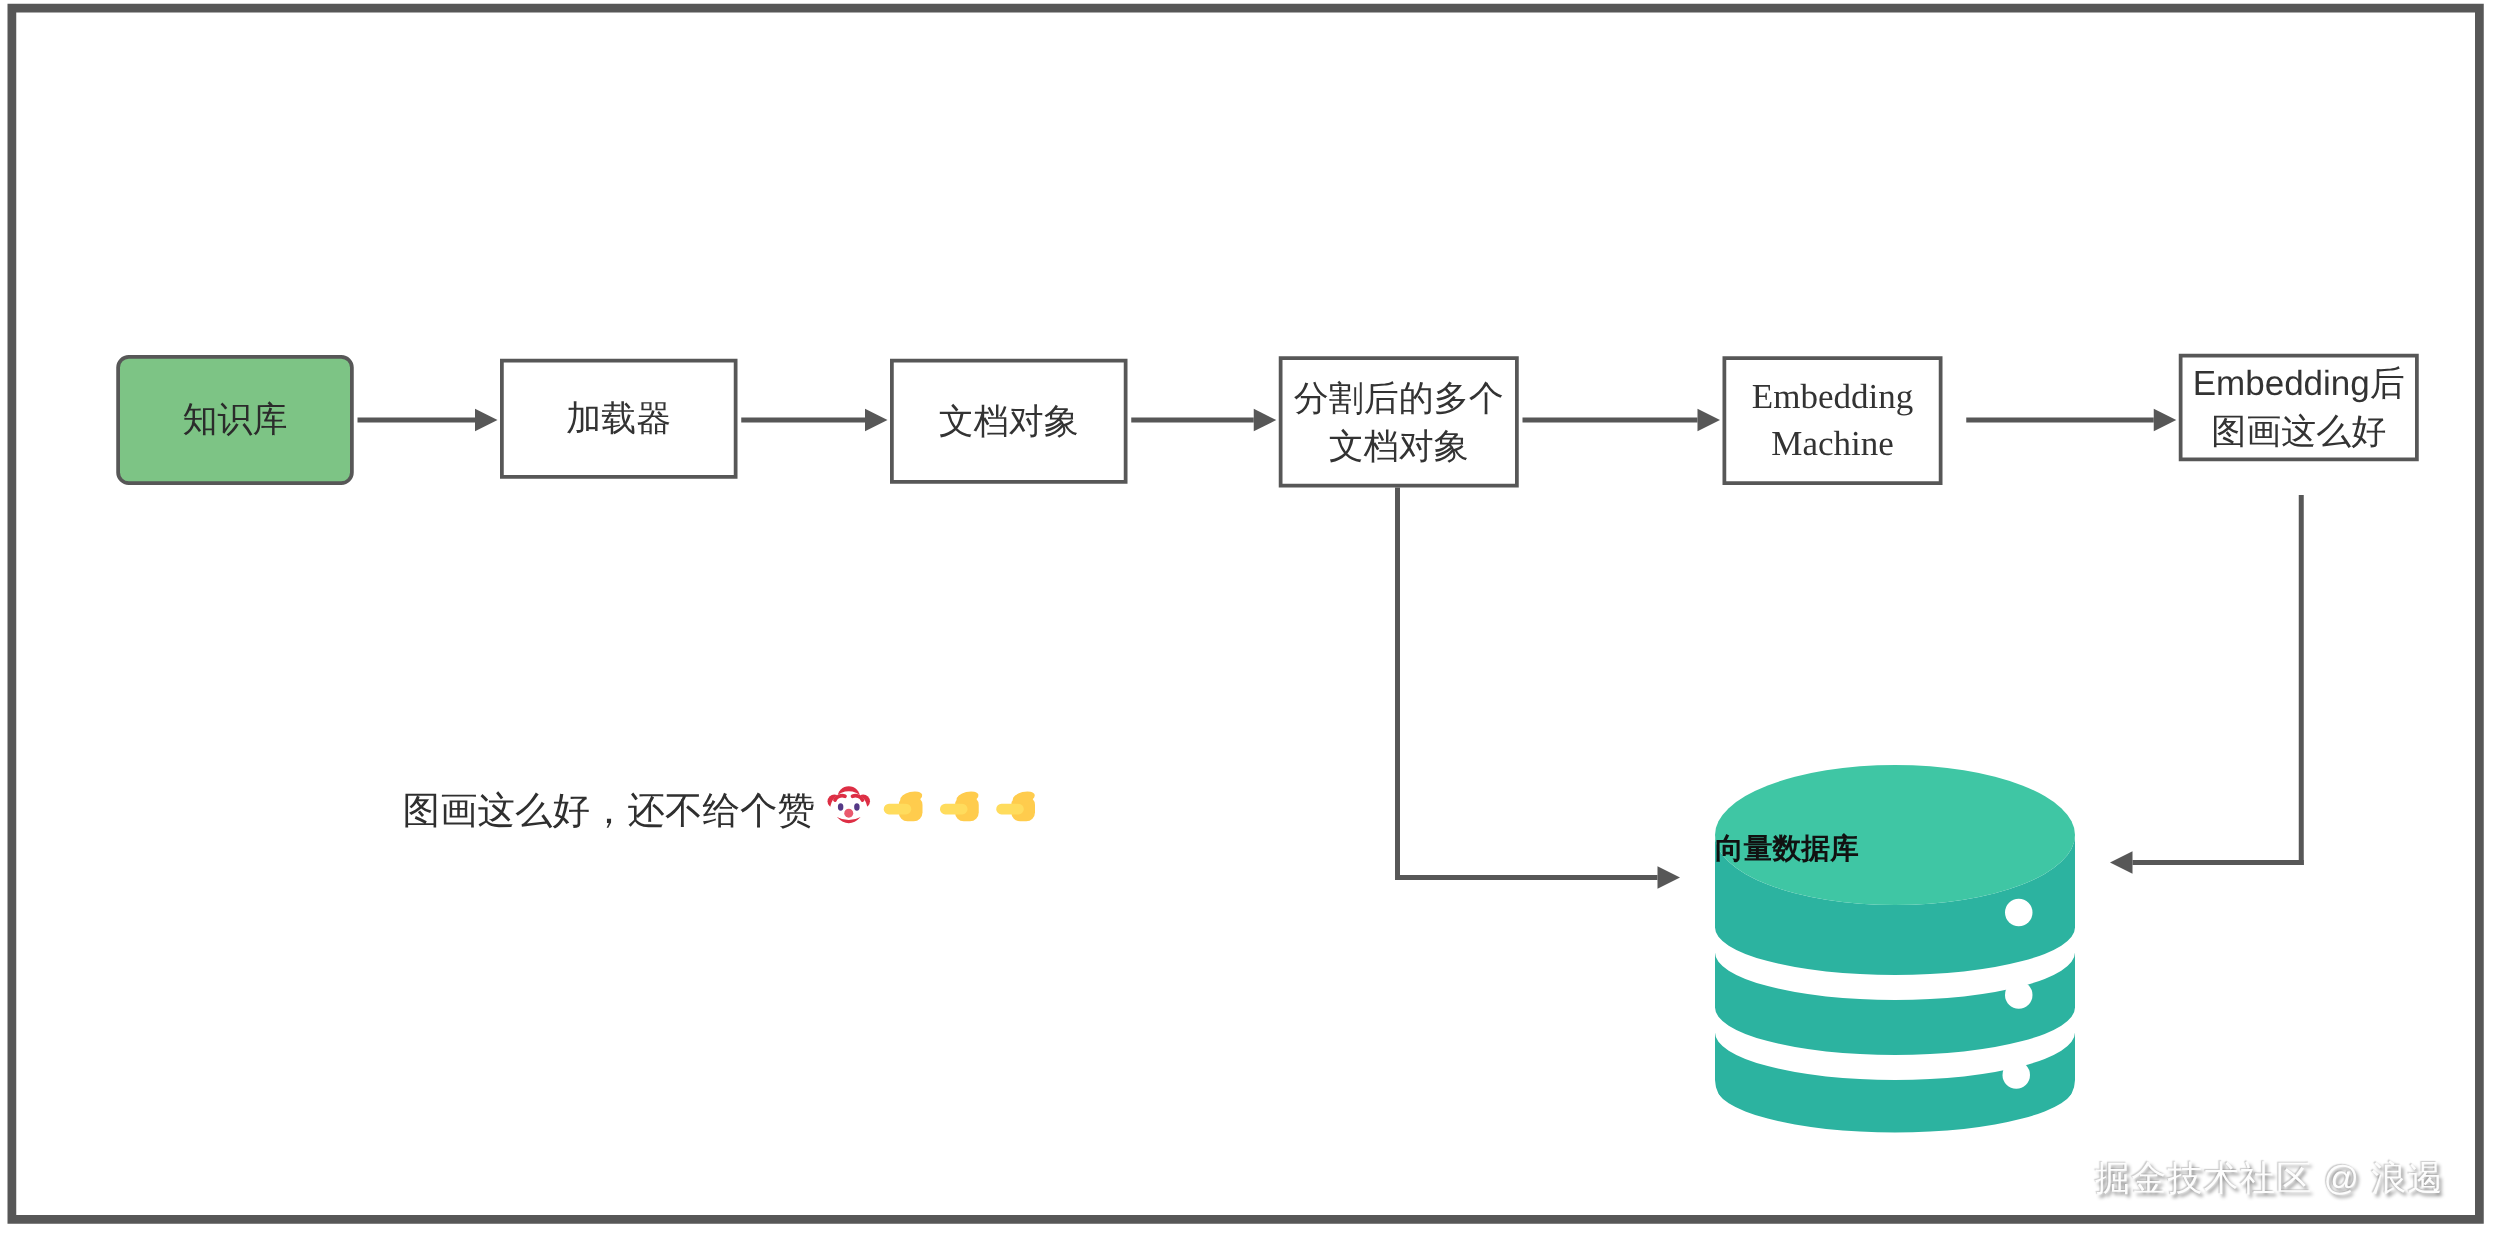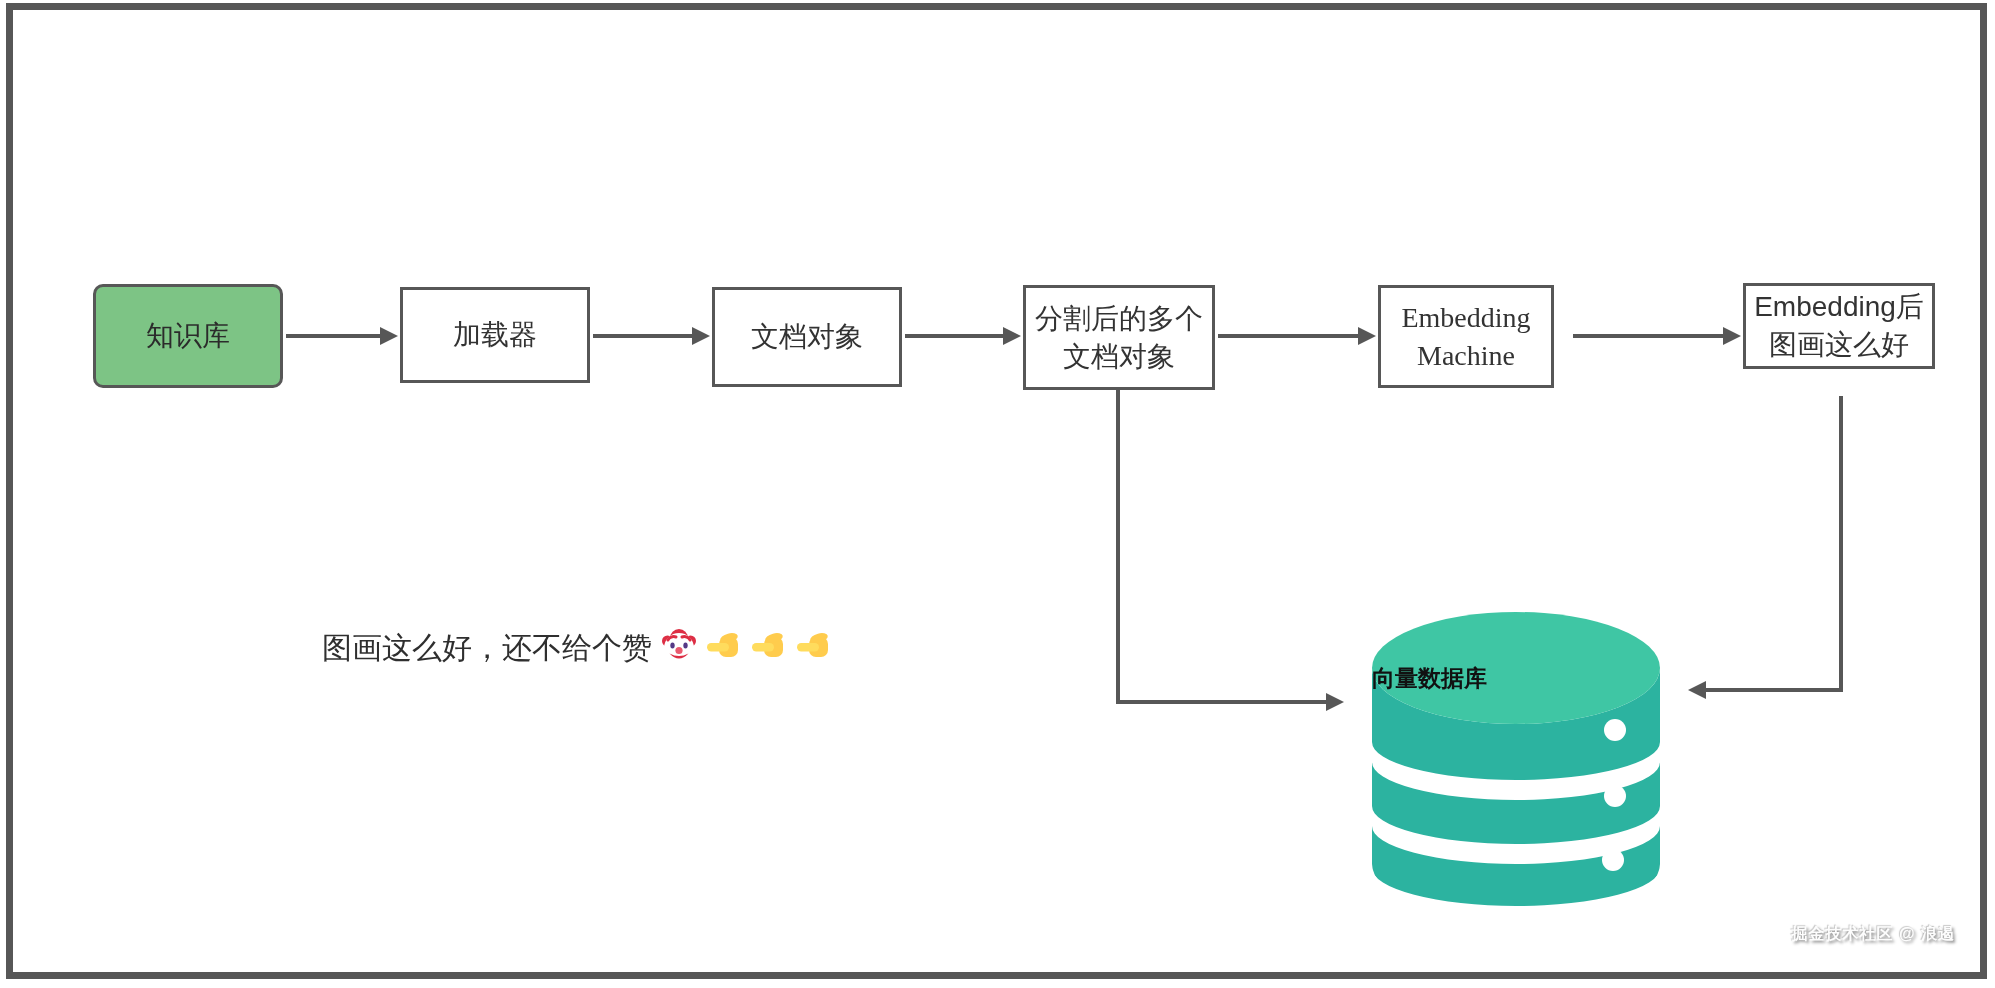--- a/index.html
+++ b/index.html
@@ -19,21 +19,21 @@
   .v-line { position:absolute; width:4px; background:#575757; }
 
   .cylinder { position:absolute; left:1372px; top:612px; width:288px; height:308px; }
   .cyl-label { position:absolute; left:0; top:30px; width:288px; text-align:left;
                font-size:23px; font-weight:bold; color:#111;margin-top:21px; }
 
   .caption { position:absolute; left:322px; top:628px; display:flex; align-items:flex-start; gap:9px;
              font-size:30px; color:#2f2f2f; }
   .caption .emoji { width:36px; height:36px; display:inline-block; }
 
-  .watermark { position:absolute; right:40px; top:924px; font-size:16px; font-weight:bold;
+  .watermark { position:absolute; right:40px; top:924px; font-size:28px; font-weight:normal;
                color:#fdfdfd; text-shadow:2px 2px 3px #8f8f8f, -1px -1px 1px #c9c9c9; letter-spacing:1px; }
 </style>
 </head>
 <body>
 
 <div class="canvas">
   <div class="frame"></div>
 
   <div class="node green" style="left:93px; top:284px; width:190px; height:104px;">
     <span>知识库</span>

